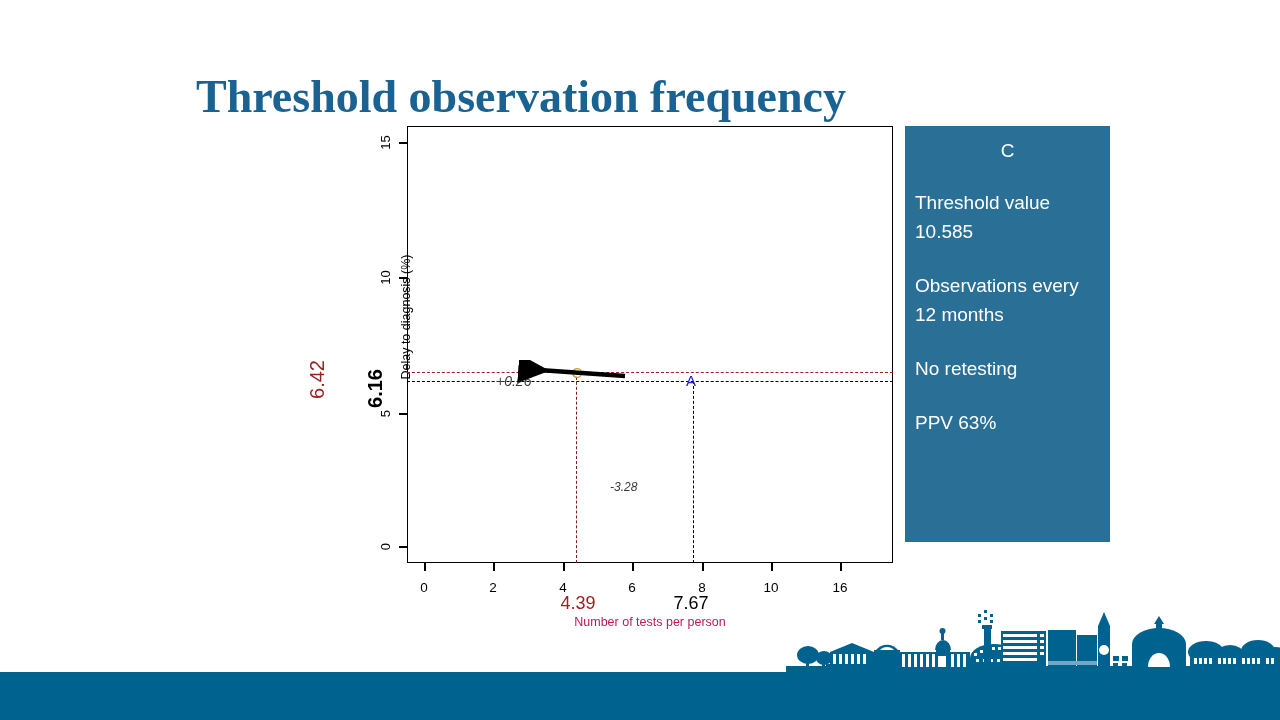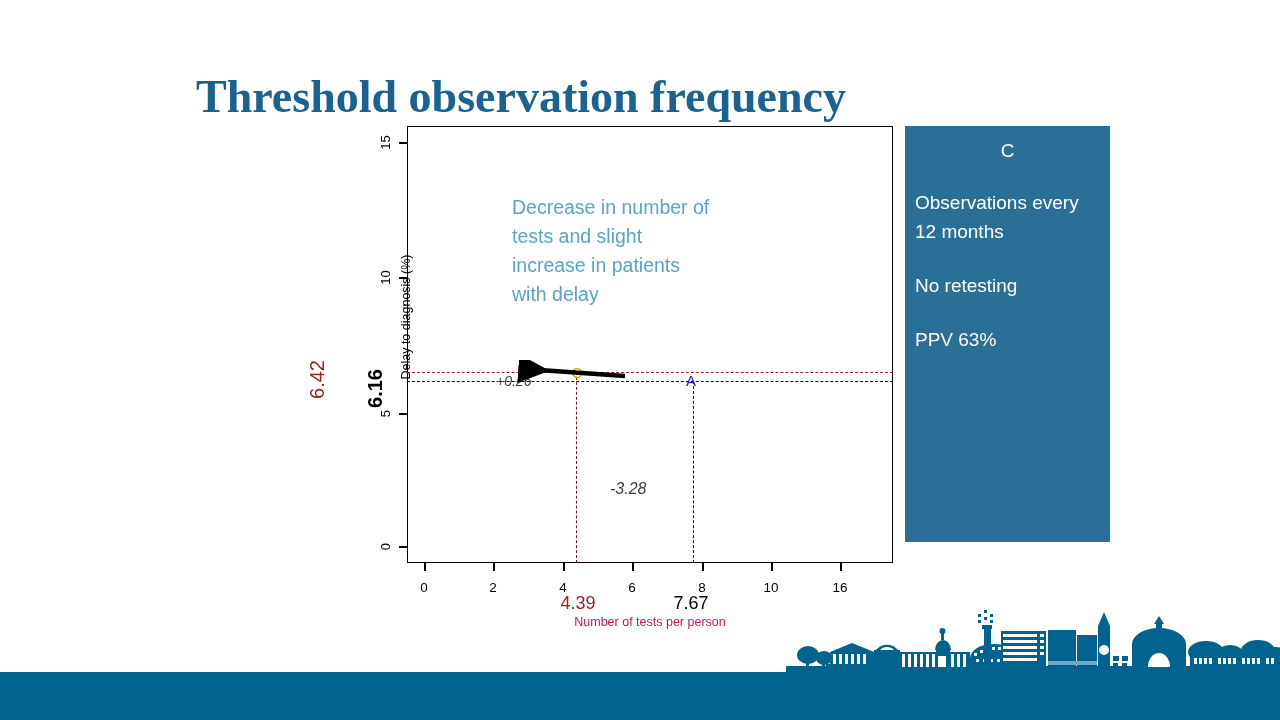--- a/index.html
+++ b/index.html
@@ -180,21 +180,21 @@
 
   
   .delta-label {
     position: absolute;
     font-size: 14px;
     font-style: italic;
     color: #3a3a3a;
     white-space: nowrap;
   }
   #delta-y { font-size: 14px; }
-  #delta-x { font-size: 16px; }
+  #delta-x { font-size: 12px; }
 
   
   #callout-text {
     position: absolute;
     left: 182px;
     top: 73px;
     width: 205px;
     font-size: 19.5px;
     line-height: 29px;
     color: #5ba3c9;
@@ -308,35 +308,35 @@
 
     <div class="vline-red" style="left:246px; top:252px; height:191px;"></div>
     <div class="vline-black" style="left:363px; top:261px; height:182px;"></div>
 
     <div id="point-c" class="point-label" style="left:247px; top:244px;">C</div>
     <div id="point-a" class="point-label" style="left:361px; top:252px;">A</div>
 
     <div id="delta-y" class="delta-label" style="left:166px; top:253px;">+0.26</div>
     <div id="delta-x" class="delta-label" style="left:280px; top:360px;">-3.28</div>
 
-    <div id="callout-text">Decrease in number of tests and slight increase in patients with delay</div>
 
     <svg id="arrow-svg" width="130" height="30" viewBox="0 0 130 30">
       <defs>
         <marker id="arrowhead" markerWidth="7" markerHeight="7" refX="5.5" refY="3.2" orient="auto" markerUnits="strokeWidth">
           <path d="M7,0 L7,6.4 L0,3.2 z" fill="#000000"></path>
         </marker>
       </defs>
       <line x1="120" y1="16" x2="20" y2="9" stroke="#000000" stroke-width="4.5" marker-end="url(#arrowhead)"></line>
     </svg>
 
   </div>
 
   <div id="info-panel">
     <div id="info-panel-title">C</div>
+    <div class="info-line">Threshold value 10.585</div>
     <div class="info-line">Observations every 12 months</div>
     <div class="info-line">No retesting</div>
     <div class="info-line">PPV 63%</div>
   </div>
 
   <svg id="skyline" viewBox="0 0 494 74">
     <g fill="#00628e">
 
       <rect x="0" y="66" width="494" height="8"></rect>
 

